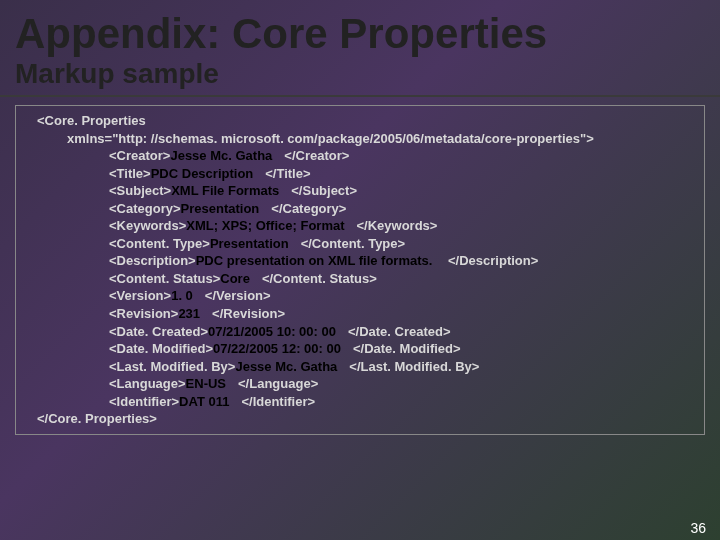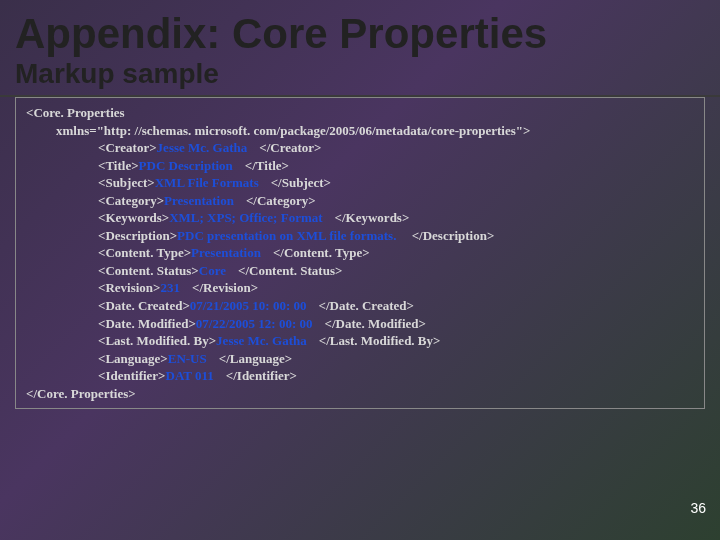--- a/index.html
+++ b/index.html
@@ -15,39 +15,40 @@
     font-size: 42px;
     color: #222;
     padding: 10px 15px 0 15px;
     font-weight: bold;
   }
   .subtitle {
     font-size: 28px;
     color: #222;
     padding: 0 15px 5px 15px;
     border-bottom: 2px solid #3a3a3a;
+    margin-bottom: 8px;
   }
   .code-box {
     margin: 0 15px;
     border: 1px solid #888;
-    padding: 6px 10px;
-    font-family: Liberation Serif, serif;
+    padding: 6px 21px;
+    font-family: Liberation Sans, sans-serif;
     font-size: 13px;
     font-weight: bold;
     line-height: 1.35;
     color: #d8d8d8;
   }
   .code-line { white-space: pre-wrap; word-break: break-all; }
   .indent1 { padding-left: 30px; }
   .indent2 { padding-left: 60px; }
   .tag { color: #d8d8d8; margin-left: 12px; }
-  .val { color: #1d4ed8; }
+  .val { color: #000000; }
   .page-num {
     position: absolute;
-    bottom: 24px;
+    bottom: 4px;
     right: 14px;
     font-size: 14px;
     color: #fff;
     text-align: center;
   }
 </style>
 </head>
 <body>
 
 <h1 class="title">Appendix: Core Properties</h1>
@@ -55,23 +56,24 @@
 
 <div class="code-box">
   <div class="code-line">&lt;Core. Properties</div>
   <div class="code-line indent1">xmlns="http: //schemas. microsoft. com/package/2005/06/metadata/core-properties"&gt;</div>
   <div id="code-lines">
       <div class="code-line indent2"><span class="tag">&lt;Creator&gt;</span><span class="val">Jesse Mc. Gatha</span><span class="tag">&lt;/Creator&gt;</span></div>
       <div class="code-line indent2"><span class="tag">&lt;Title&gt;</span><span class="val">PDC Description</span><span class="tag">&lt;/Title&gt;</span></div>
       <div class="code-line indent2"><span class="tag">&lt;Subject&gt;</span><span class="val">XML File Formats</span><span class="tag">&lt;/Subject&gt;</span></div>
       <div class="code-line indent2"><span class="tag">&lt;Category&gt;</span><span class="val">Presentation</span><span class="tag">&lt;/Category&gt;</span></div>
       <div class="code-line indent2"><span class="tag">&lt;Keywords&gt;</span><span class="val">XML; XPS; Office; Format</span><span class="tag">&lt;/Keywords&gt;</span></div>
+      <div class="code-line indent2"><span class="tag">&lt;Content. Type&gt;</span><span class="val">Presentation</span><span class="tag">&lt;/Content. Type&gt;</span></div>
       <div class="code-line indent2"><span class="tag">&lt;Description&gt;</span><span class="val">PDC presentation on XML file formats. </span><span class="tag">&lt;/Description&gt;</span></div>
-      <div class="code-line indent2"><span class="tag">&lt;Content. Type&gt;</span><span class="val">Presentation</span><span class="tag">&lt;/Content. Type&gt;</span></div>
       <div class="code-line indent2"><span class="tag">&lt;Content. Status&gt;</span><span class="val">Core</span><span class="tag">&lt;/Content. Status&gt;</span></div>
+      <div class="code-line indent2"><span class="tag">&lt;Version&gt;</span><span class="val">1. 0</span><span class="tag">&lt;/Version&gt;</span></div>
       <div class="code-line indent2"><span class="tag">&lt;Revision&gt;</span><span class="val">231</span><span class="tag">&lt;/Revision&gt;</span></div>
       <div class="code-line indent2"><span class="tag">&lt;Date. Created&gt;</span><span class="val">07/21/2005 10: 00: 00</span><span class="tag">&lt;/Date. Created&gt;</span></div>
       <div class="code-line indent2"><span class="tag">&lt;Date. Modified&gt;</span><span class="val">07/22/2005 12: 00: 00</span><span class="tag">&lt;/Date. Modified&gt;</span></div>
       <div class="code-line indent2"><span class="tag">&lt;Last. Modified. By&gt;</span><span class="val">Jesse Mc. Gatha</span><span class="tag">&lt;/Last. Modified. By&gt;</span></div>
       <div class="code-line indent2"><span class="tag">&lt;Language&gt;</span><span class="val">EN-US</span><span class="tag">&lt;/Language&gt;</span></div>
       <div class="code-line indent2"><span class="tag">&lt;Identifier&gt;</span><span class="val">DAT 011</span><span class="tag">&lt;/Identifier&gt;</span></div>
     </div>
   <div class="code-line">&lt;/Core. Properties&gt;</div>
 </div>
 

